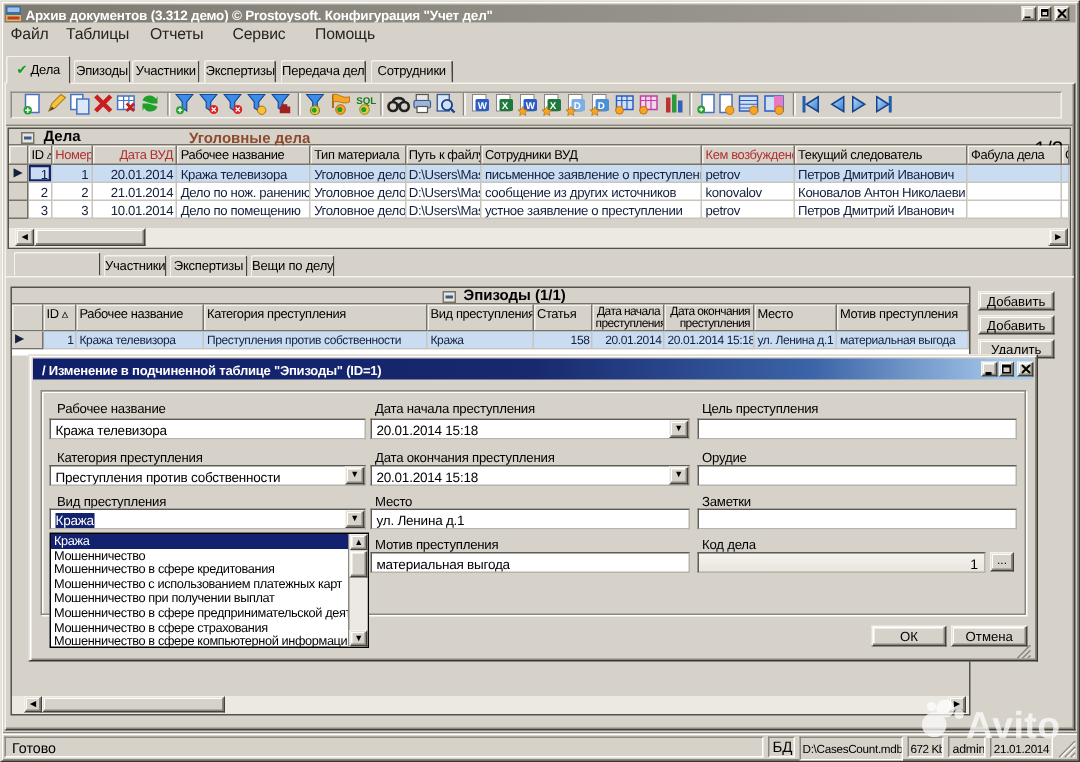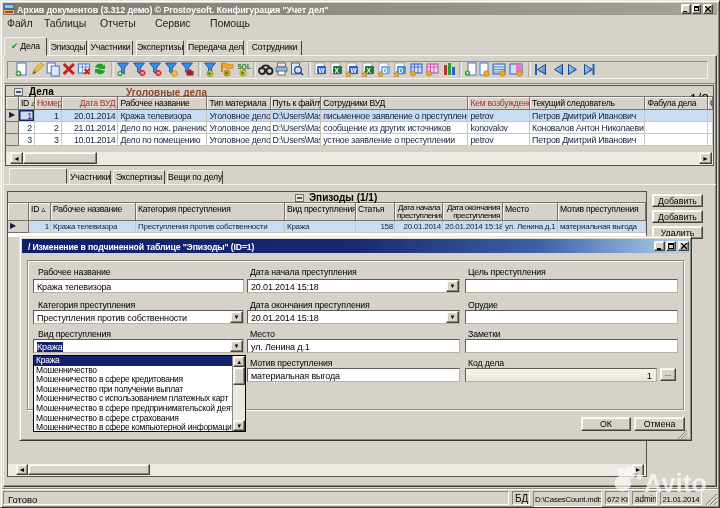--- a/index.html
+++ b/index.html
@@ -384,22 +384,22 @@
 <div class="a field nw" style="left:33px;top:310px;width:211px;height:14px;font-size:9px;letter-spacing:-0.15px;padding:1.5px 3px">Преступления против собственности</div>
 <div class="a btn" style="left:230px;top:311px;width:13px;height:12px;font-size:6px;line-height:11px">▼</div>
 <div class="a lbl" style="left:38px;top:329px">Вид преступления</div>
 <div class="a field nw" style="left:33px;top:339px;width:211px;height:14px;font-size:9px;letter-spacing:-0.15px;padding:1.5px 3px"><span style="background:#13226e;color:#fff">Кража</span></div>
 <div class="a btn" style="left:230px;top:340px;width:13px;height:12px;font-size:6px;line-height:11px">▼</div>
 
 <div class="a" style="left:33px;top:355px;width:213px;height:77px;background:#fff;border:1px solid #000;font-size:8.5px;letter-spacing:-0.25px">
   <div style="height:9.6px;background:#13226e;color:#fff;padding:0 2px;white-space:nowrap;overflow:hidden;line-height:9.6px">Кража</div>
   <div style="height:9.6px;padding:0 2px;white-space:nowrap;overflow:hidden;line-height:9.6px">Мошенничество</div>
   <div style="height:9.6px;padding:0 2px;white-space:nowrap;overflow:hidden;line-height:9.6px">Мошенничество в сфере кредитования</div>
+  <div style="height:9.6px;padding:0 2px;white-space:nowrap;overflow:hidden;line-height:9.6px">Мошенничество с использованием платежных карт</div>
   <div style="height:9.6px;padding:0 2px;white-space:nowrap;overflow:hidden;line-height:9.6px">Мошенничество при получении выплат</div>
-  <div style="height:9.6px;padding:0 2px;white-space:nowrap;overflow:hidden;line-height:9.6px">Мошенничество с использованием платежных карт</div>
   <div style="height:9.6px;padding:0 2px;white-space:nowrap;overflow:hidden;line-height:9.6px">Мошенничество в сфере предпринимательской деятел</div>
   <div style="height:9.6px;padding:0 2px;white-space:nowrap;overflow:hidden;line-height:9.6px">Мошенничество в сфере страхования</div>
   <div style="height:9.6px;padding:0 2px;white-space:nowrap;overflow:hidden;line-height:9.6px">Мошенничество в сфере компьютерной информации</div>
   <div class="a" style="right:0;top:0;width:13px;height:75px;background:#ece9e2;border-left:1px solid #8a877f">
     <div class="a btn" style="left:0;top:0;width:12px;height:11px;font-size:6px;line-height:10px;text-align:center">▲</div>
     <div class="a btn" style="left:0;top:11px;width:12px;height:18px"></div>
     <div class="a btn" style="left:0;bottom:0;width:12px;height:11px;font-size:6px;line-height:10px;text-align:center">▼</div>
   </div>
 </div>
 

